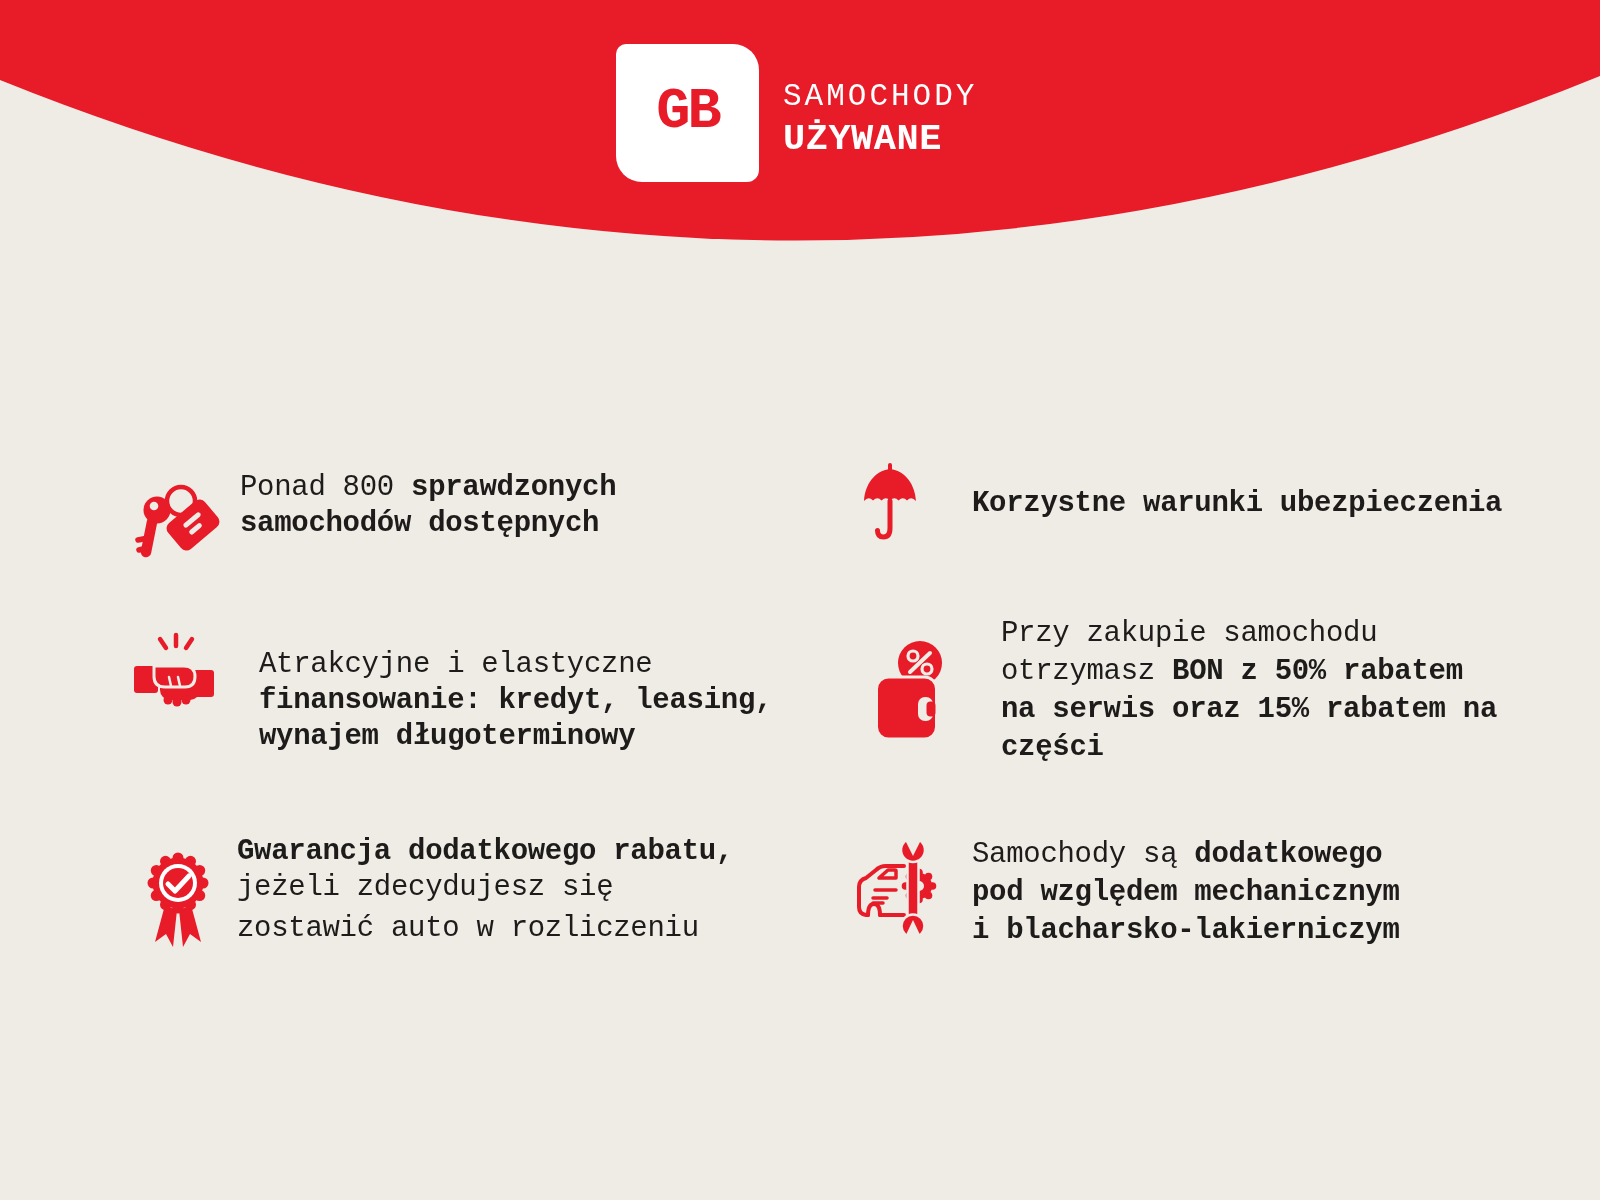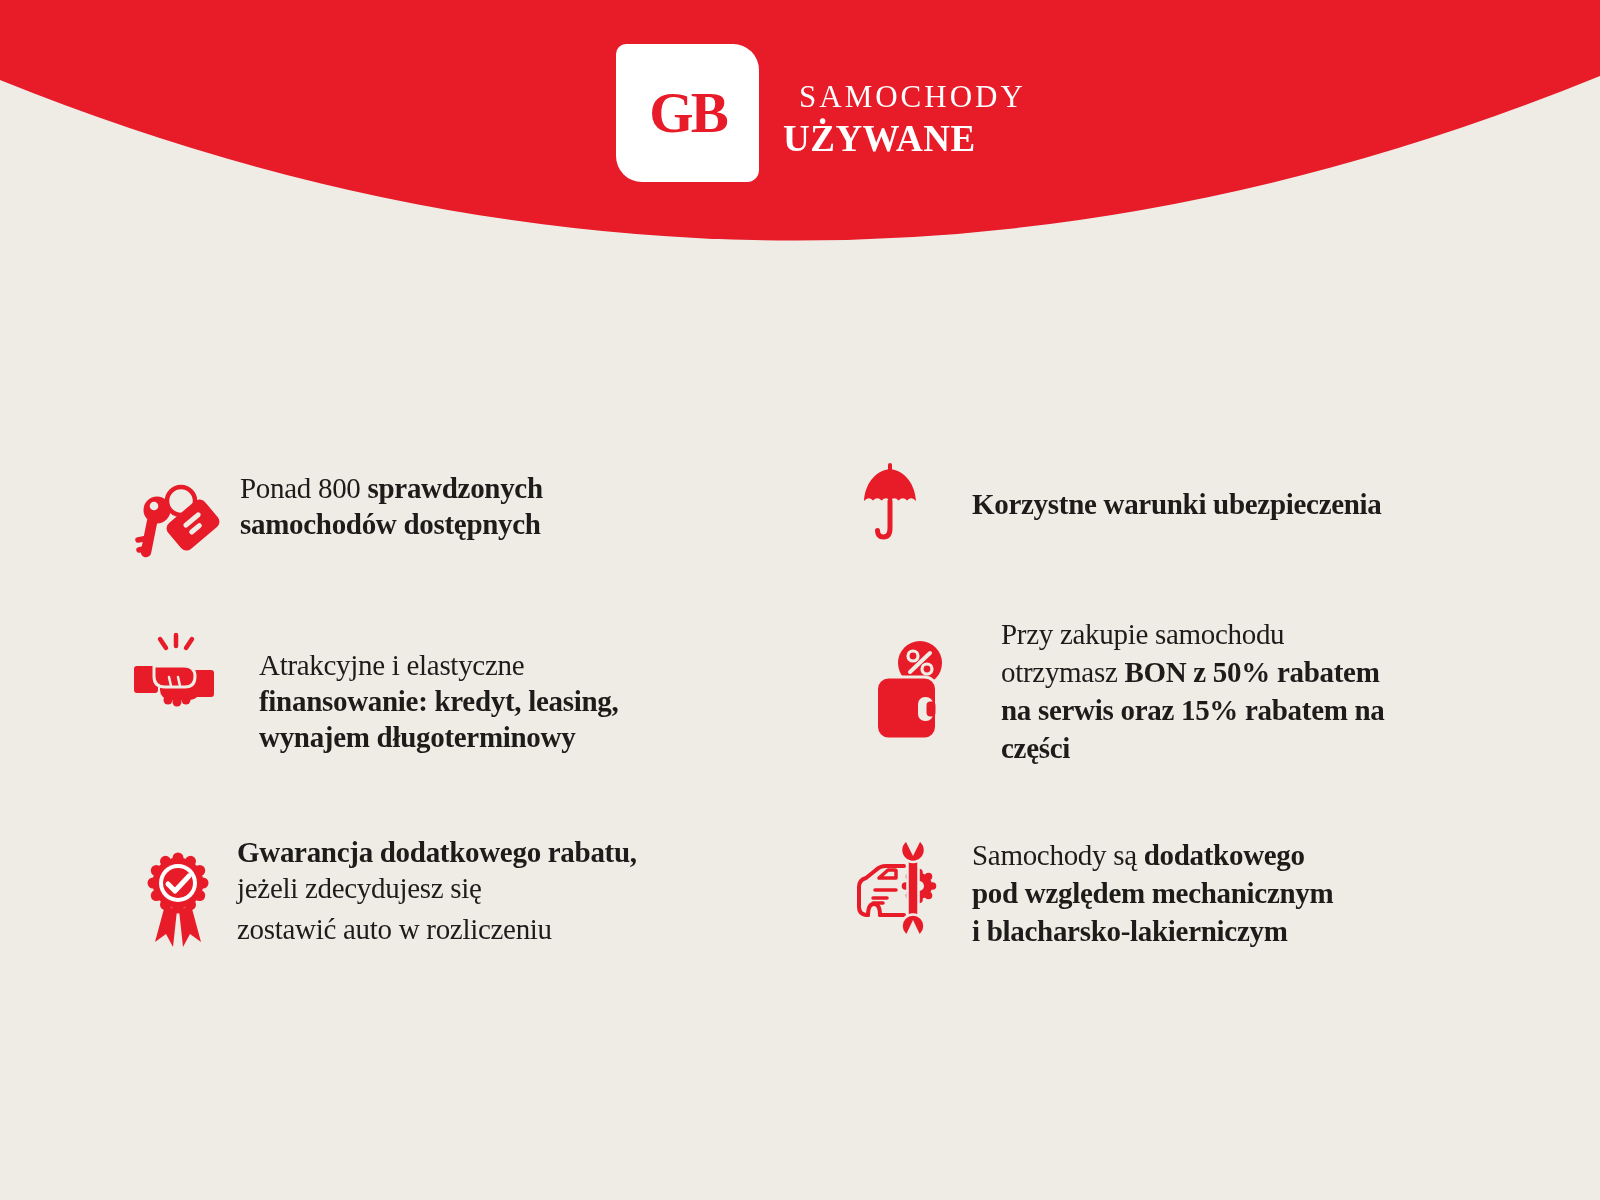--- a/index.html
+++ b/index.html
@@ -5,41 +5,41 @@
   :root{
     --red:#e81b29;
     --background:#efece6;
     --text:#1d1c1a;
     --white:#ffffff;
   }
   html,body{margin:0;padding:0;background:var(--background);}
   .page{
     position:relative;width:1600px;height:1200px;overflow:hidden;
     background:var(--background);color:var(--text);
-    font-family:Liberation Serif, serif;
+    font-family:Liberation Mono, monospace;
   }
   .header-curve{position:absolute;top:0;left:0;display:block;}
   .fr{fill:var(--red);}
   .fw{fill:var(--white);}
   .fbg{fill:var(--background);}
   .sr{stroke:var(--red);}
   .sbg{stroke:var(--background);}
   .swh{stroke:var(--white);}
 
   .logo-box{
     position:absolute;left:616px;top:44px;width:143px;height:138px;
     background:var(--white);border-radius:10px 26px 12px 26px;
     display:flex;align-items:center;justify-content:center;
   }
   .logo-gb{
     font-size:57px;font-weight:700;letter-spacing:-3px;color:var(--red);
     transform:translateY(-1px);
   }
   .brand{position:absolute;left:783px;top:80px;color:var(--white);}
-  .brand-l1{font-size:31px;font-weight:400;letter-spacing:3px;line-height:34px;margin-left:16px;}
+  .brand-l1{font-size:31px;font-weight:400;letter-spacing:3px;line-height:34px;}
   .brand-l2{font-size:37px;font-weight:700;letter-spacing:0.5px;line-height:42px;margin-top:4px;}
 
   .icon{position:absolute;}
   .icon svg{display:block;width:100%;height:100%;overflow:visible;}
 
   .feat{position:absolute;font-size:29px;line-height:36px;letter-spacing:-0.3px;color:var(--text);}
   .feat.right{line-height:38px;}
   .feat > div{white-space:nowrap;}
   .feat .b{font-weight:700;}
   .feat[data-feature="2"] > div:nth-child(3){margin-top:5px;}

